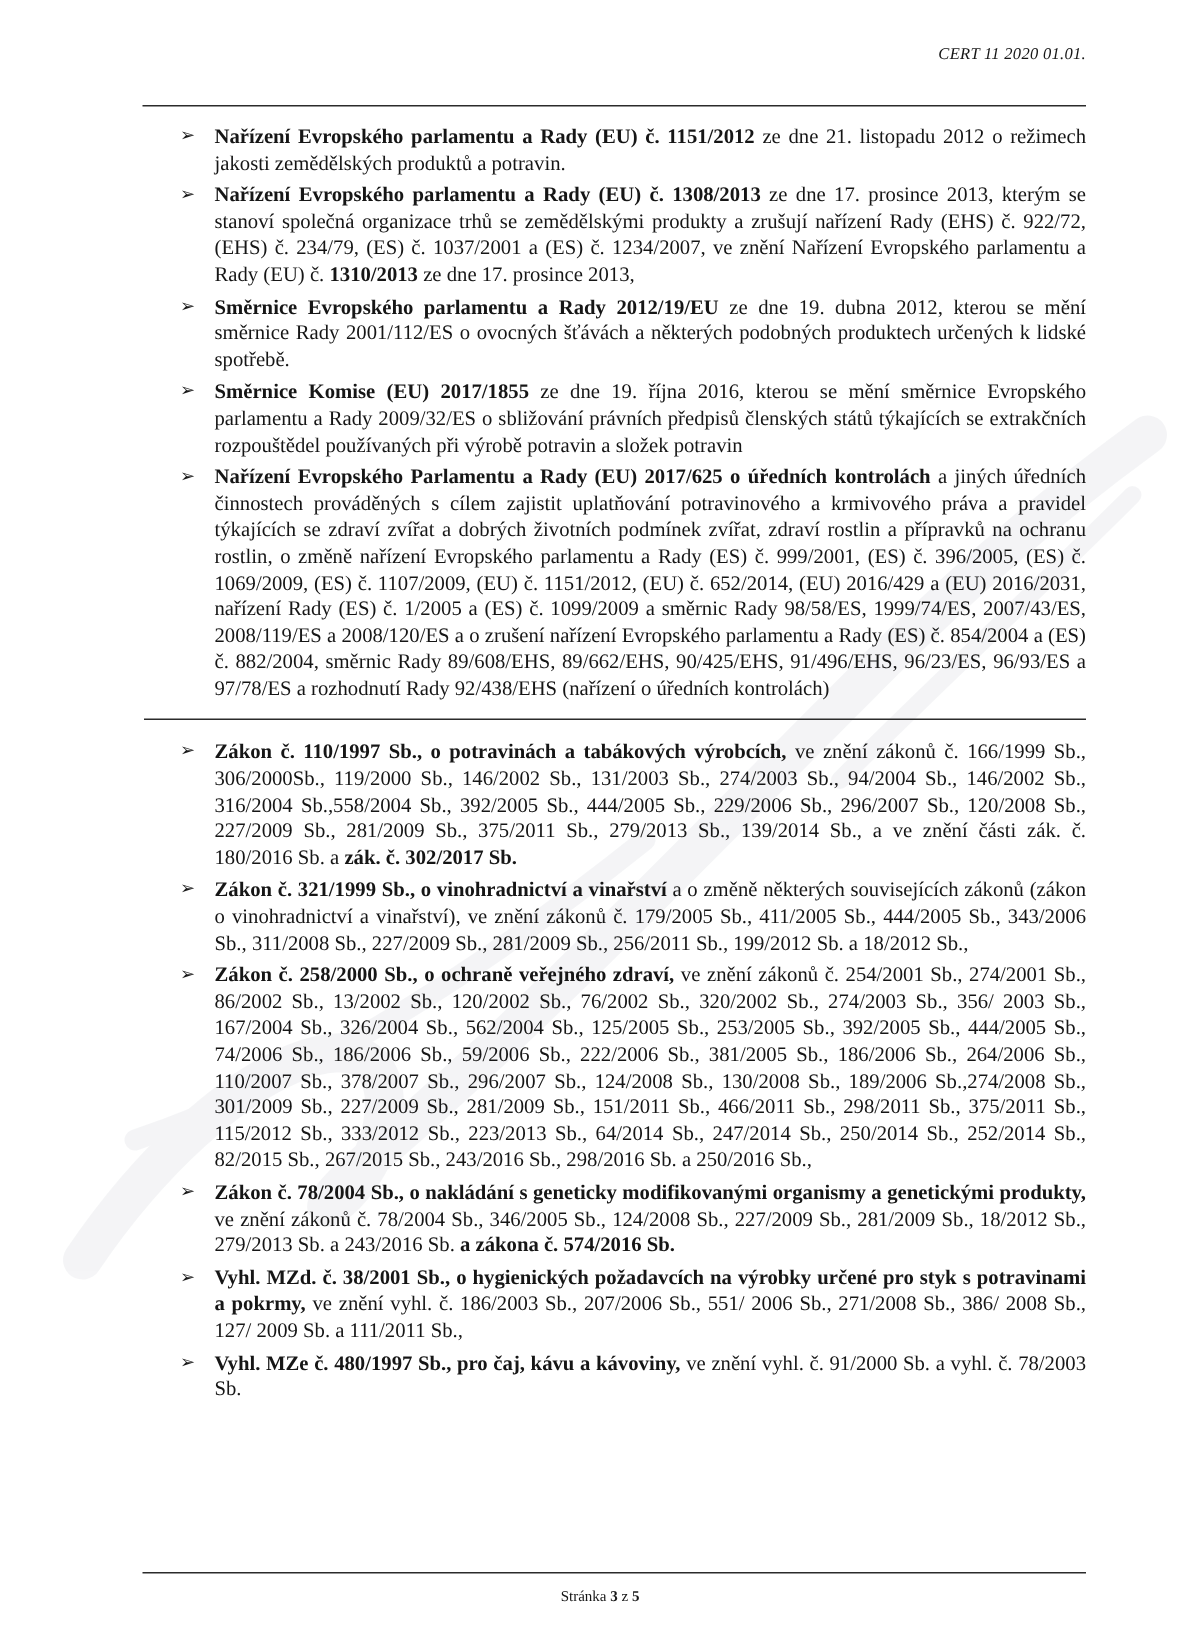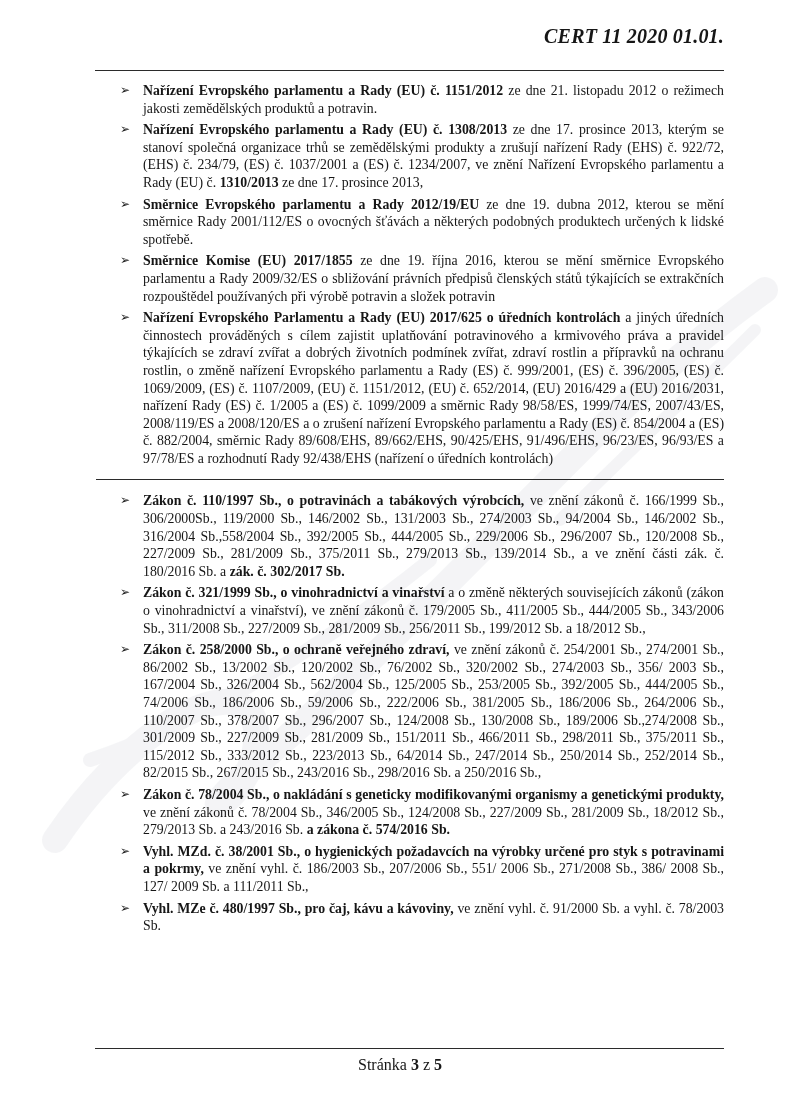--- a/index.html
+++ b/index.html
@@ -13,23 +13,23 @@
     font-family: "Liberation Serif", serif;
     color: #161616;
     font-size: 13.8px;
     line-height: 17.6px;
   }
   .page { position: absolute; inset: 0; }
 
   .header-code {
     position: absolute;
     top: 28px; right: 76px;
-    font-weight: bold;
+    font-weight: normal;
     font-style: italic;
-    font-size: 20px;
+    font-size: 11px;
     letter-spacing: 0.2px;
   }
   .rule {
     position: absolute;
     left: 95px; right: 76px;
     border-top: 1.6px solid #2b2b2b;
     height: 0;
   }
   .top-rule { top: 70px; }
   .footer-rule { top: 1048px; }
@@ -61,21 +61,21 @@
 
   .section-sep {
     border-top: 1.6px solid #2b2b2b;
     margin: 12px 0 12px 0;
   }
 
   .footer-text {
     position: absolute;
     top: 1056px; left: 0; right: 0;
     text-align: center;
-    font-size: 16px;
+    font-size: 10px;
   }
   .footer-text b { font-weight: bold; }
 
   .watermark {
     position: absolute;
     inset: 0;
     pointer-events: none;
   }
 </style>
 </head>

